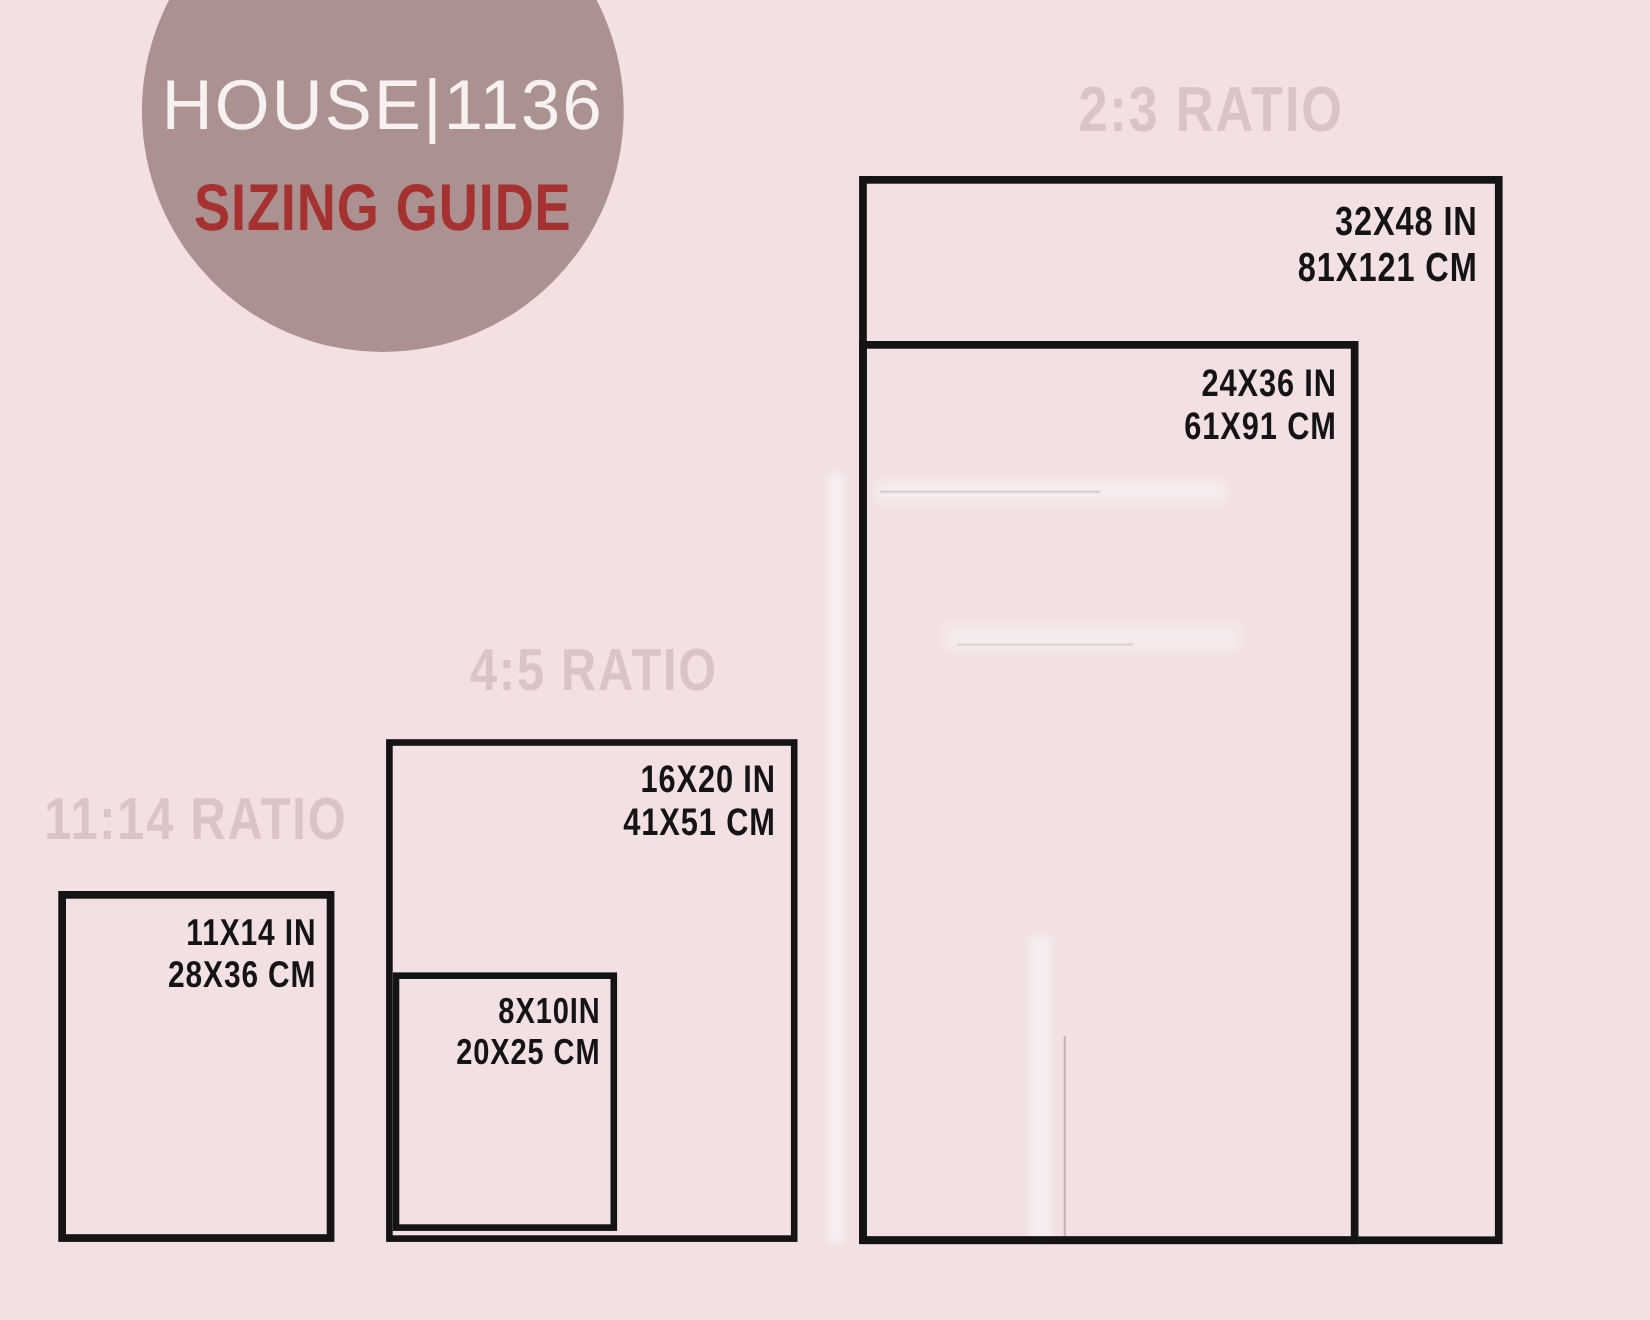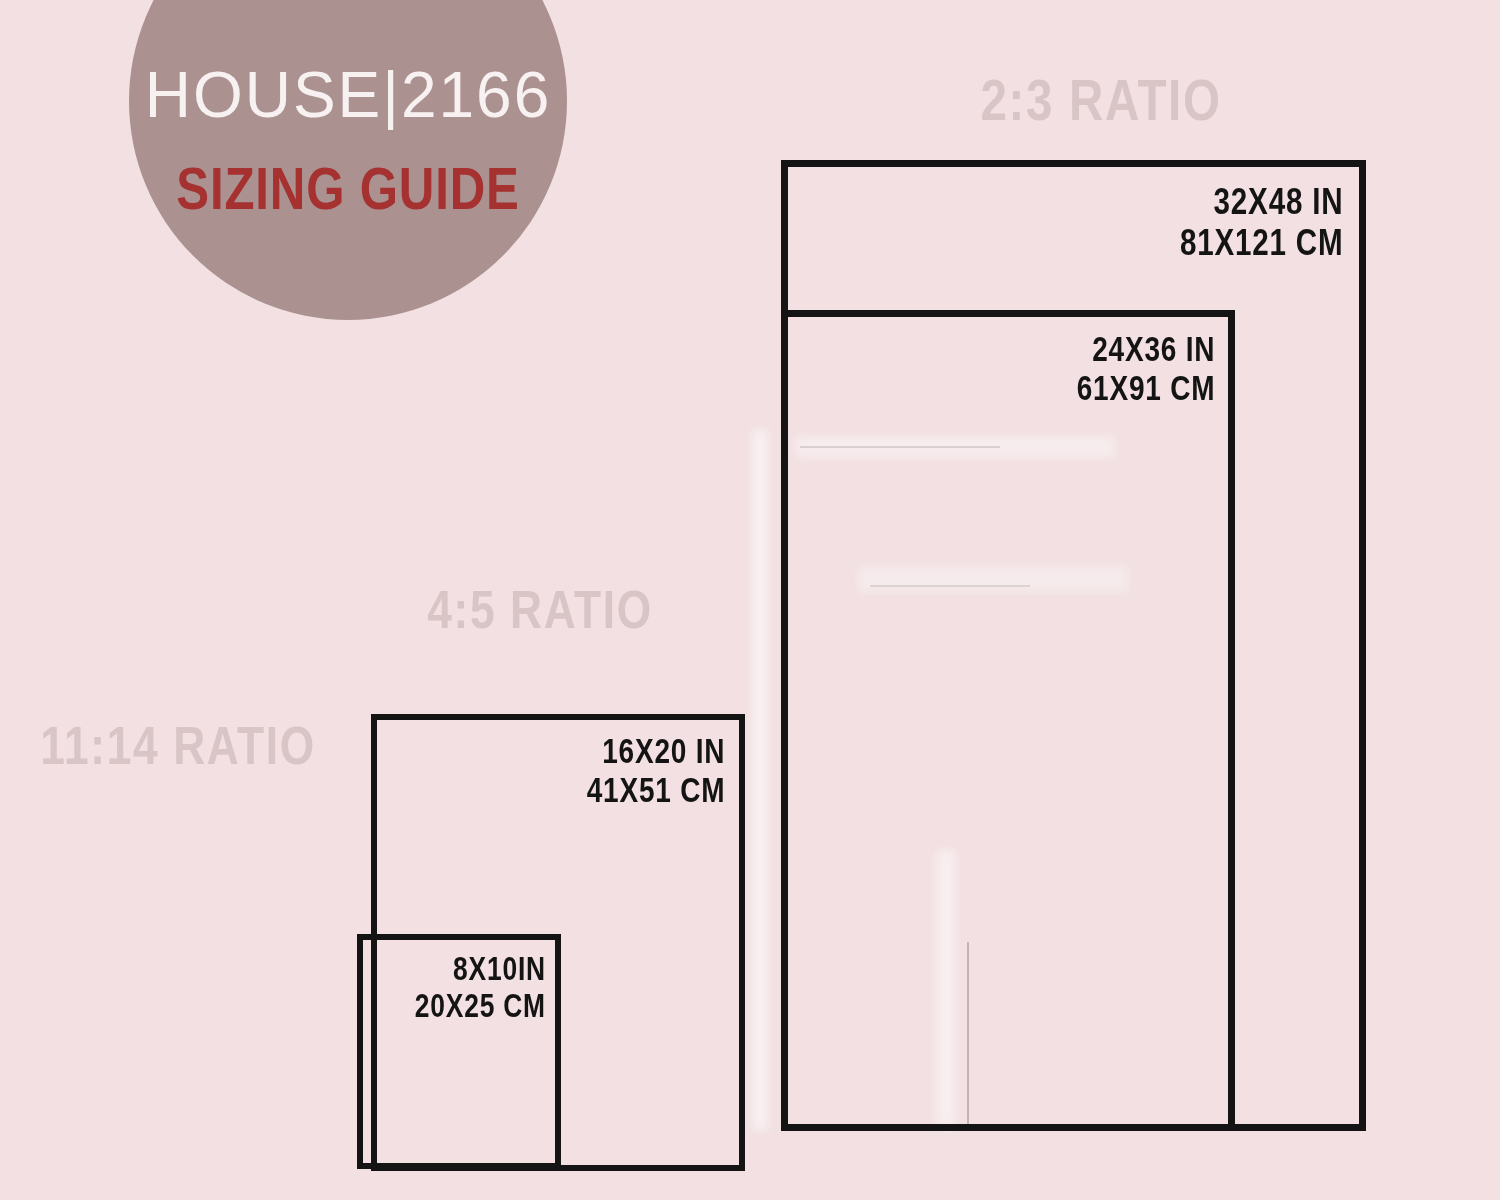--- a/index.html
+++ b/index.html
@@ -42,22 +42,22 @@
   .hdr-45{left:540px;top:578px;font-size:54px;}
   .hdr-1114{left:178px;top:714px;font-size:54px;}
   
   .rect{
     position:absolute;box-sizing:border-box;
     border:7px solid var(--line,#141414);
     background:transparent;
   }
   .rect-32x48{left:781px;top:160px;width:585px;height:971px;}
   .rect-24x36{left:781px;top:310px;width:454px;height:821px;}
-  .rect-16x20{left:371px;top:672px;width:374px;height:457px;border-width:6px;margin-top:42px;}
-  .rect-8x10 {left:357px;top:934px;width:204px;height:235px;border-width:6px;}
+  .rect-16x20{left:351px;top:672px;width:374px;height:457px;border-width:6px;}
+  .rect-8x10 {left:357px;top:884px;width:204px;height:235px;border-width:6px;}
   .rect-11x14{left:53px; top:810px;width:251px;height:319px;}
   
   .dim{
     position:absolute;
     font-weight:bold;color:var(--line,#141414);
     text-align:right;line-height:1.12;white-space:nowrap;
     transform:scaleX(0.8);transform-origin:100% 0;
     letter-spacing:1px;
   }
   .dim-32x48{right:16px;top:14px;font-size:37px;}
@@ -82,21 +82,21 @@
 
   <div class="art art-w1"></div>
   <div class="art art-w2"></div>
   <div class="art art-w3"></div>
   <div class="art art-w4"></div>
   <div class="art art-g1"></div>
   <div class="art art-g2"></div>
   <div class="art art-g3"></div>
 
   <div class="logo-circle">
-    <div class="brand">HOUSE|2166</div>
+    <div class="brand">HOUSE|1136</div>
     <div class="subtitle">SIZING GUIDE</div>
   </div>
 
   <div class="hdr hdr-23">2:3 RATIO</div>
   <div class="hdr hdr-45">4:5 RATIO</div>
   <div class="hdr hdr-1114">11:14 RATIO</div>
 
   <div class="rect rect-32x48">
     <div class="dim dim-32x48">
       <div>32X48 IN</div>
@@ -116,14 +116,20 @@
       <div>41X51 CM</div>
     </div>
   </div>
   <div class="rect rect-8x10">
     <div class="dim dim-8x10">
       <div>8X10IN</div>
       <div>20X25 CM</div>
     </div>
   </div>
 
+  <div class="rect rect-11x14">
+    <div class="dim dim-11x14">
+      <div>11X14 IN</div>
+      <div>28X36 CM</div>
+    </div>
+  </div>
 
 </div>
 
 </body></html>

